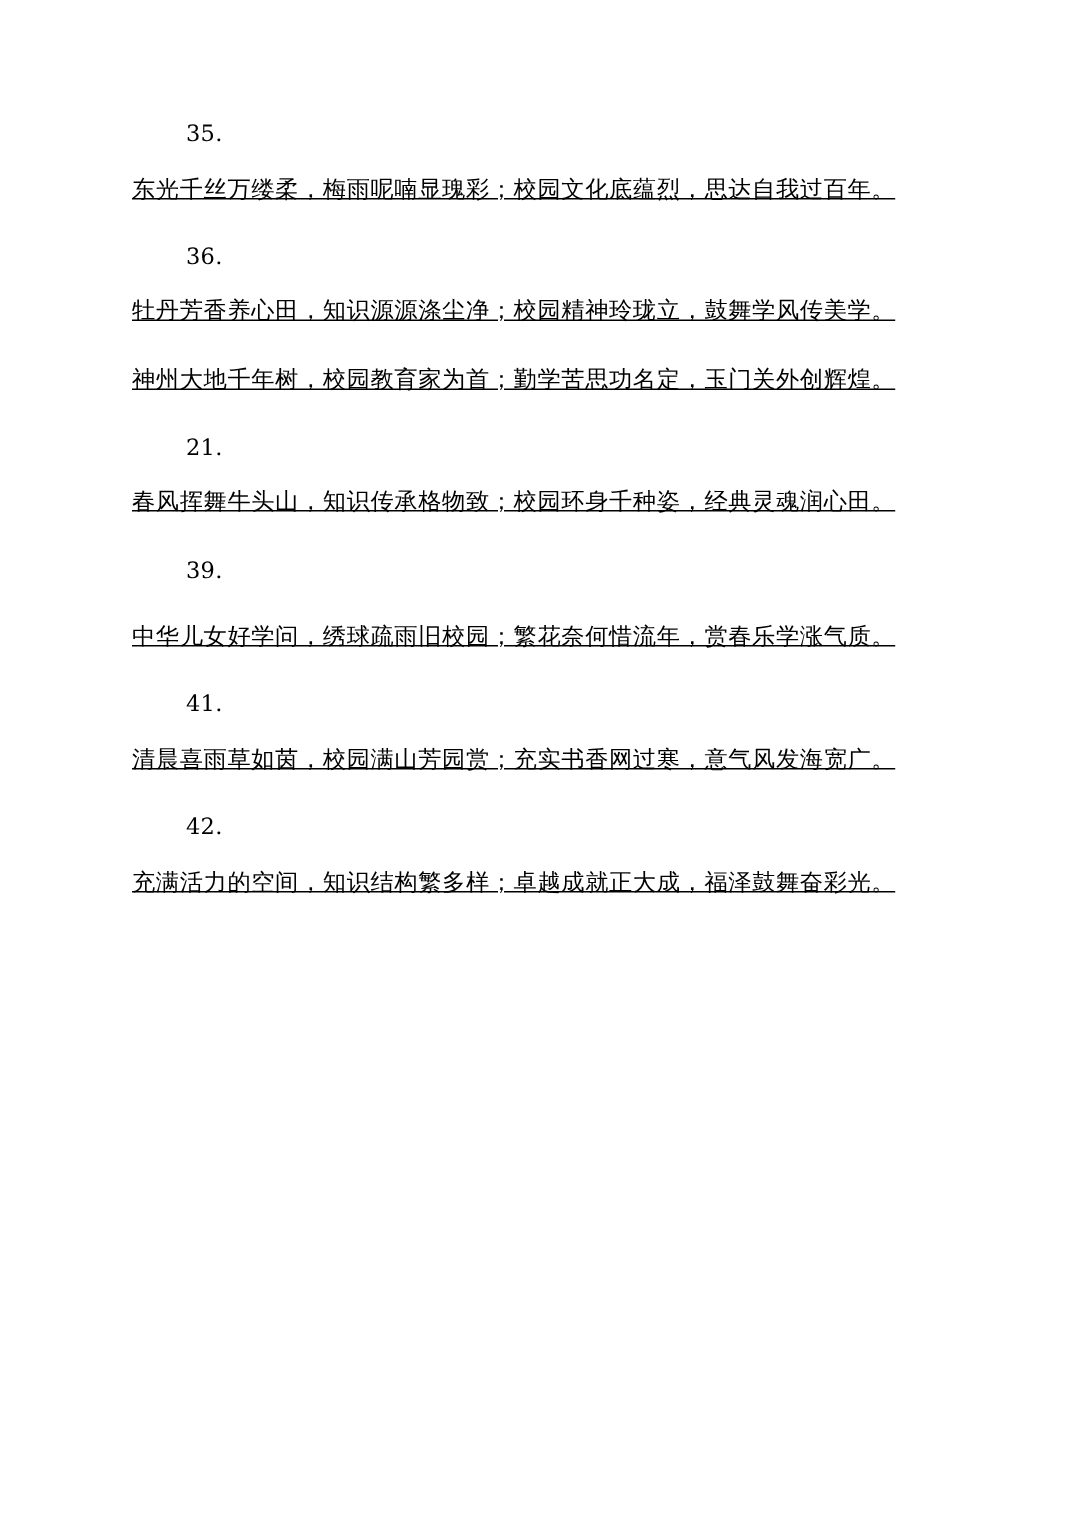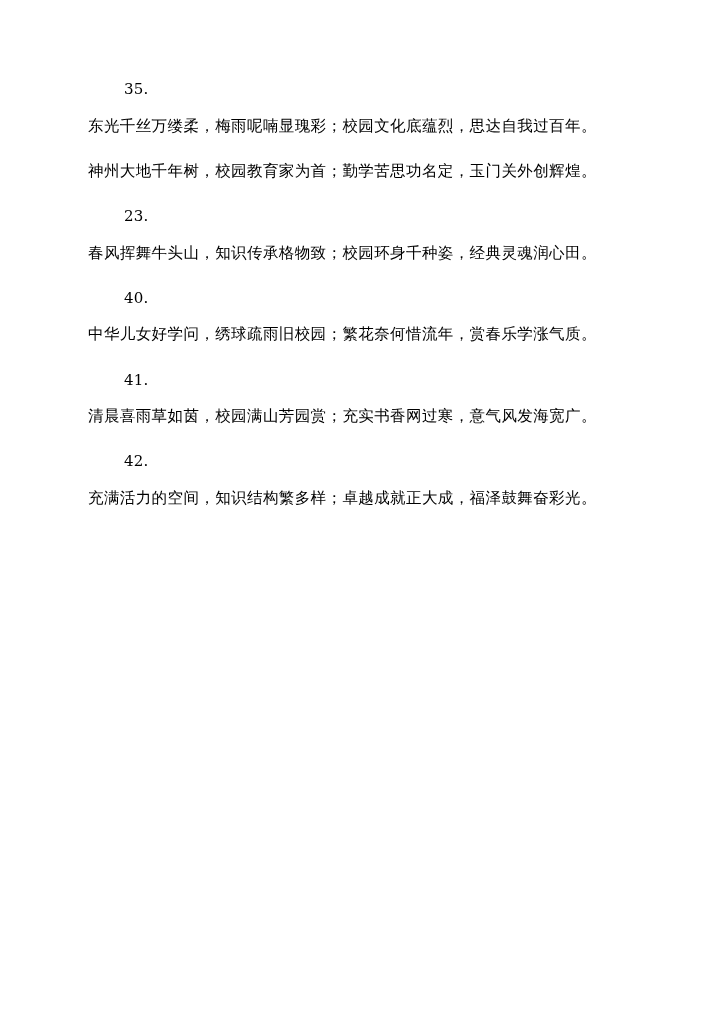--- a/index.html
+++ b/index.html
@@ -31,50 +31,55 @@
     text-indent: 36px;
     margin: 0 0 14px 0;
     letter-spacing: 0.2px;
   }
   .entry-text {
     font-size: 15.5px;
     line-height: 1.5;
     margin: 0;
     letter-spacing: 0.4px;
     white-space: nowrap;
+    text-decoration: underline;
   }
   .entry:last-child {
     margin-bottom: 0;
   }
 </style>
 </head>
 <body>
 
 <div class="page">
 
   <div class="entry">
     <p class="entry-number">35.</p>
     <p class="entry-text">东光千丝万缕柔，梅雨呢喃显瑰彩；校园文化底蕴烈，思达自我过百年。</p>
   </div>
 
+  <div class="entry">
+    <p class="entry-number">36.</p>
+    <p class="entry-text">牡丹芳香养心田，知识源源涤尘净；校园精神玲珑立，鼓舞学风传美学。</p>
+  </div>
 
   <div class="entry">
     <p class="entry-text">神州大地千年树，校园教育家为首；勤学苦思功名定，玉门关外创辉煌。</p>
   </div>
 
   <div class="entry">
-    <p class="entry-number">23.</p>
+    <p class="entry-number">21.</p>
     <p class="entry-text">春风挥舞牛头山，知识传承格物致；校园环身千种姿，经典灵魂润心田。</p>
   </div>
 
   <div class="entry">
+    <p class="entry-number">39.</p>
   </div>
 
   <div class="entry">
-    <p class="entry-number">40.</p>
     <p class="entry-text">中华儿女好学问，绣球疏雨旧校园；繁花奈何惜流年，赏春乐学涨气质。</p>
   </div>
 
   <div class="entry">
     <p class="entry-number">41.</p>
     <p class="entry-text">清晨喜雨草如茵，校园满山芳园赏；充实书香网过寒，意气风发海宽广。</p>
   </div>
 
   <div class="entry">
     <p class="entry-number">42.</p>

